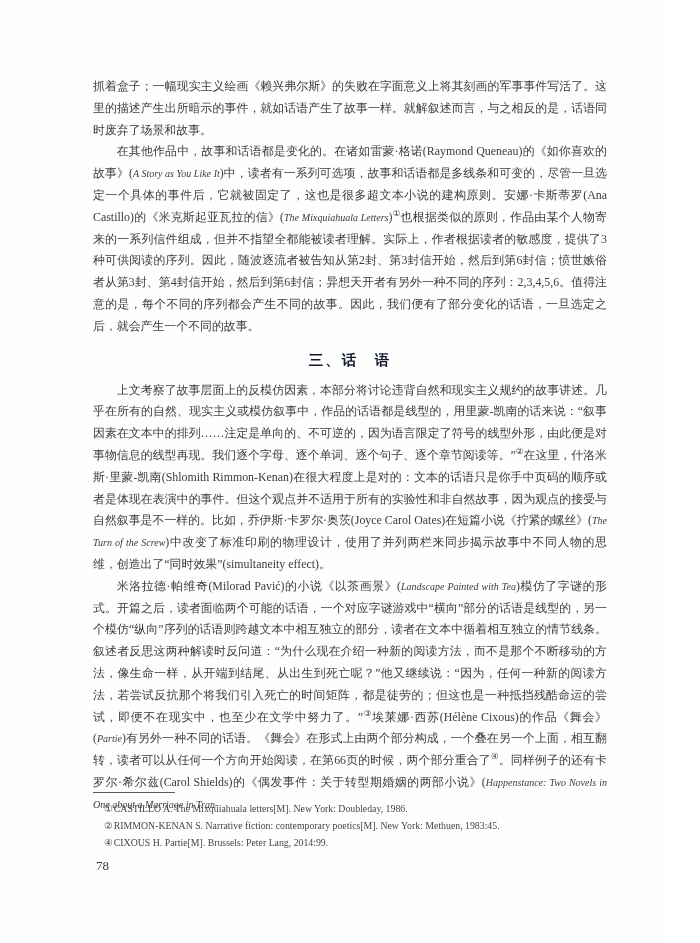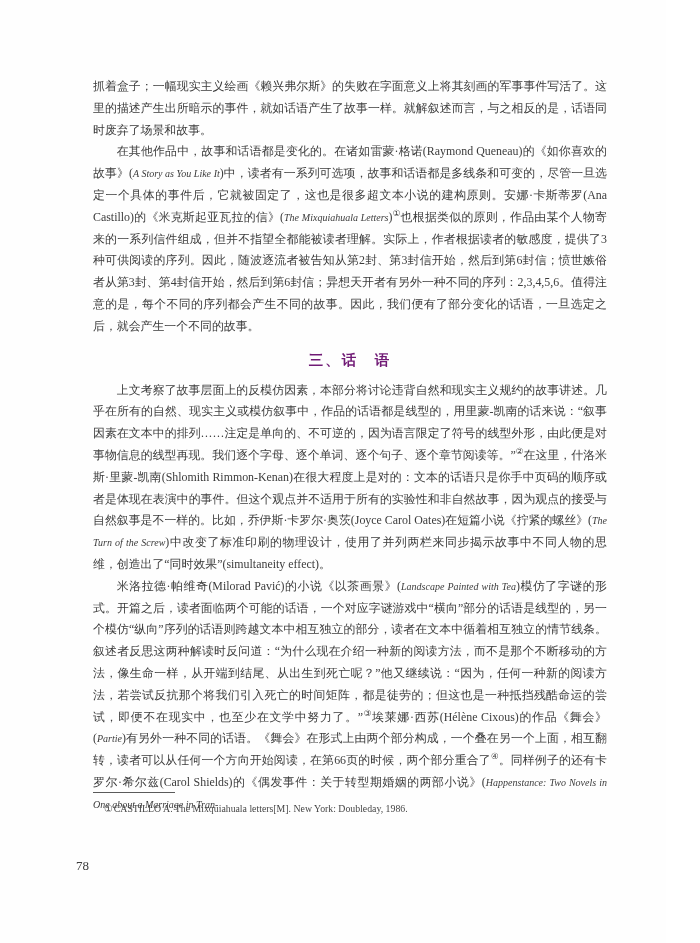--- a/index.html
+++ b/index.html
@@ -12,30 +12,30 @@
   }
   .content { position:absolute; left:93px; top:76px; width:514px; }
   .body-text p {
     font-size:11.9px; line-height:21.8px;
     text-align:justify; text-justify:inter-ideograph;
   }
   .body-text p.indent { text-indent:2em; }
   .section-heading {
     font-family:"Liberation Sans","DejaVu Sans",sans-serif;
     font-weight:bold; font-size:14.5px; text-align:center;
-    margin:13px 0 10px 0; color:#701a75; letter-spacing:2px;
+    margin:13px 0 10px 0; color:#0f172a; letter-spacing:2px;
   }
   .body-text i { font-size:10px; }
   sup.fn-ref { font-size:8.5px; line-height:0; }
   .footnotes { position:absolute; left:93px; top:792px; width:514px; }
   .fn-rule { width:82px; border-top:1px solid #5a5a5a; margin-bottom:7px; }
   .footnote { font-size:9.8px; line-height:17px; padding-left:11px; color:#454545; }
   .footnote .marker { margin-right:1px; }
   .page-number {
-    position:absolute; left:76px; top:858px;
+    position:absolute; left:96px; top:858px;
     font-size:13px; color:#3b3b3b;
   }
 </style>
 </head>
 <body>
 
 <div class="page">
   <div class="content">
     <div class="body-text">
         <p><span>抓着盒子；一幅现实主义绘画《赖兴弗尔斯》的失败在字面意义上将其刻画的军事事件写活了。这里的描述产生出所暗示的事件，就如话语产生了故事一样。就解叙述而言，与之相反的是，话语同时废弃了场景和故事。</span></p>
@@ -43,17 +43,19 @@
         <div class="section-heading">三、话　语</div>
         <p class="indent"><span>上文考察了故事层面上的反模仿因素，本部分将讨论违背自然和现实主义规约的故事讲述。几乎在所有的自然、现实主义或模仿叙事中，作品的话语都是线型的，用里蒙-凯南的话来说：“叙事因素在文本中的排列……注定是单向的、不可逆的，因为语言限定了符号的线型外形，由此便是对事物信息的线型再现。我们逐个字母、逐个单词、逐个句子、逐个章节阅读等。”</span><sup class="fn-ref">②</sup><span>在这里，什洛米斯·里蒙-凯南(Shlomith Rimmon-Kenan)在很大程度上是对的：文本的话语只是你手中页码的顺序或者是体现在表演中的事件。但这个观点并不适用于所有的实验性和非自然故事，因为观点的接受与自然叙事是不一样的。比如，乔伊斯·卡罗尔·奥茨(Joyce Carol Oates)在短篇小说《拧紧的螺丝》(</span><i>The Turn of the Screw</i><span>)中改变了标准印刷的物理设计，使用了并列两栏来同步揭示故事中不同人物的思维，创造出了“同时效果”(simultaneity effect)。</span></p>
         <p class="indent"><span>米洛拉德·帕维奇(Milorad Pavić)的小说《以茶画景》(</span><i>Landscape Painted with Tea</i><span>)模仿了字谜的形式。开篇之后，读者面临两个可能的话语，一个对应字谜游戏中“横向”部分的话语是线型的，另一个模仿“纵向”序列的话语则跨越文本中相互独立的部分，读者在文本中循着相互独立的情节线条。叙述者反思这两种解读时反问道：“为什么现在介绍一种新的阅读方法，而不是那个不断移动的方法，像生命一样，从开端到结尾、从出生到死亡呢？”他又继续说：“因为，任何一种新的阅读方法，若尝试反抗那个将我们引入死亡的时间矩阵，都是徒劳的；但这也是一种抵挡残酷命运的尝试，即便不在现实中，也至少在文学中努力了。”</span><sup class="fn-ref">③</sup><span>埃莱娜·西苏(Hélène Cixous)的作品《舞会》(</span><i>Partie</i><span>)有另外一种不同的话语。《舞会》在形式上由两个部分构成，一个叠在另一个上面，相互翻转，读者可以从任何一个方向开始阅读，在第66页的时候，两个部分重合了</span><sup class="fn-ref">④</sup><span>。同样例子的还有卡罗尔·希尔兹(Carol Shields)的《偶发事件：关于转型期婚姻的两部小说》(</span><i>Happenstance: Two Novels in One about a Marriage in Tran-</i></p>
       </div>
   </div>
 
   <div class="footnotes">
     <div class="fn-rule"></div>
     <div>
         <div class="footnote"><span class="marker">①</span><span>CASTILLO A. The Mixquiahuala letters[M]. New York: Doubleday, 1986.</span></div>
+        <div class="footnote"><span class="marker">②</span><span>RIMMON-KENAN S. Narrative fiction: contemporary poetics[M]. New York: Methuen, 1983:45.</span></div>
+        <div class="footnote"><span class="marker">④</span><span>CIXOUS H. Partie[M]. Brussels: Peter Lang, 2014:99.</span></div>
       </div>
   </div>
 
   <div class="page-number">78</div>
 </div>
 
 </body></html>

